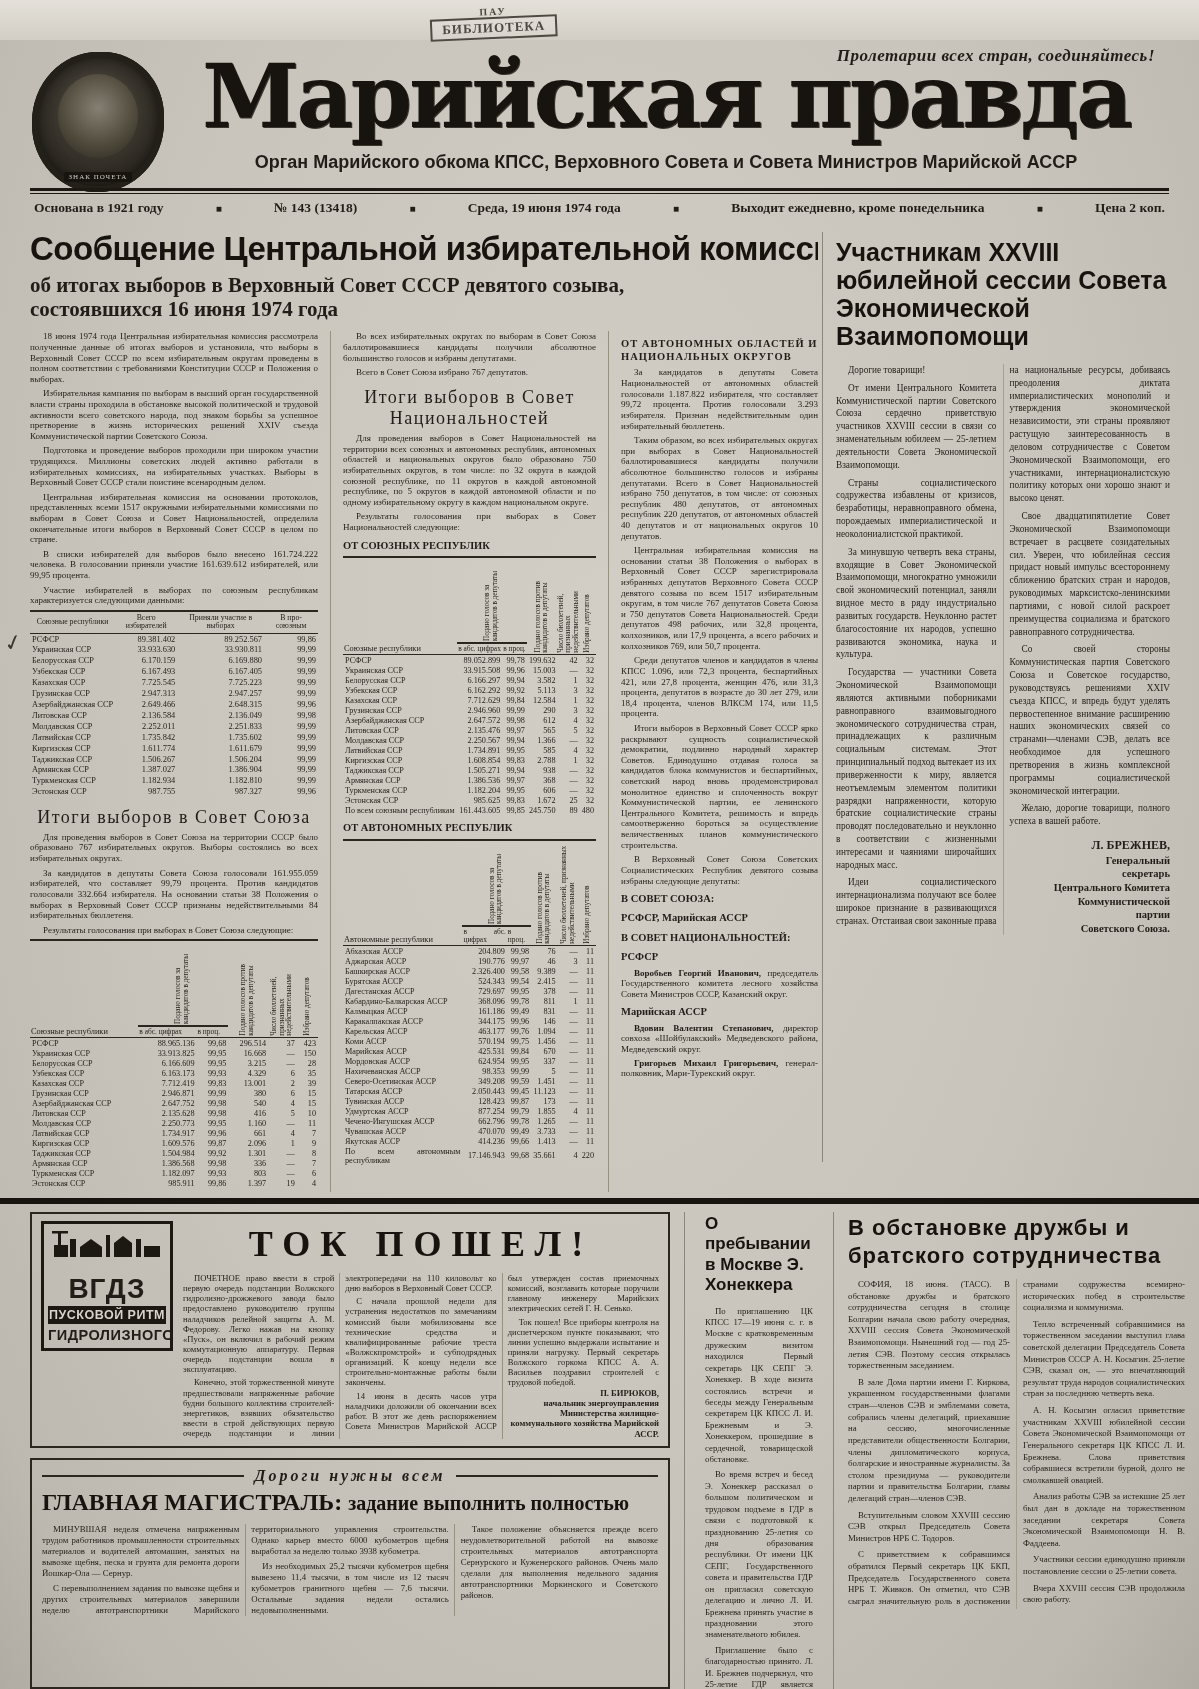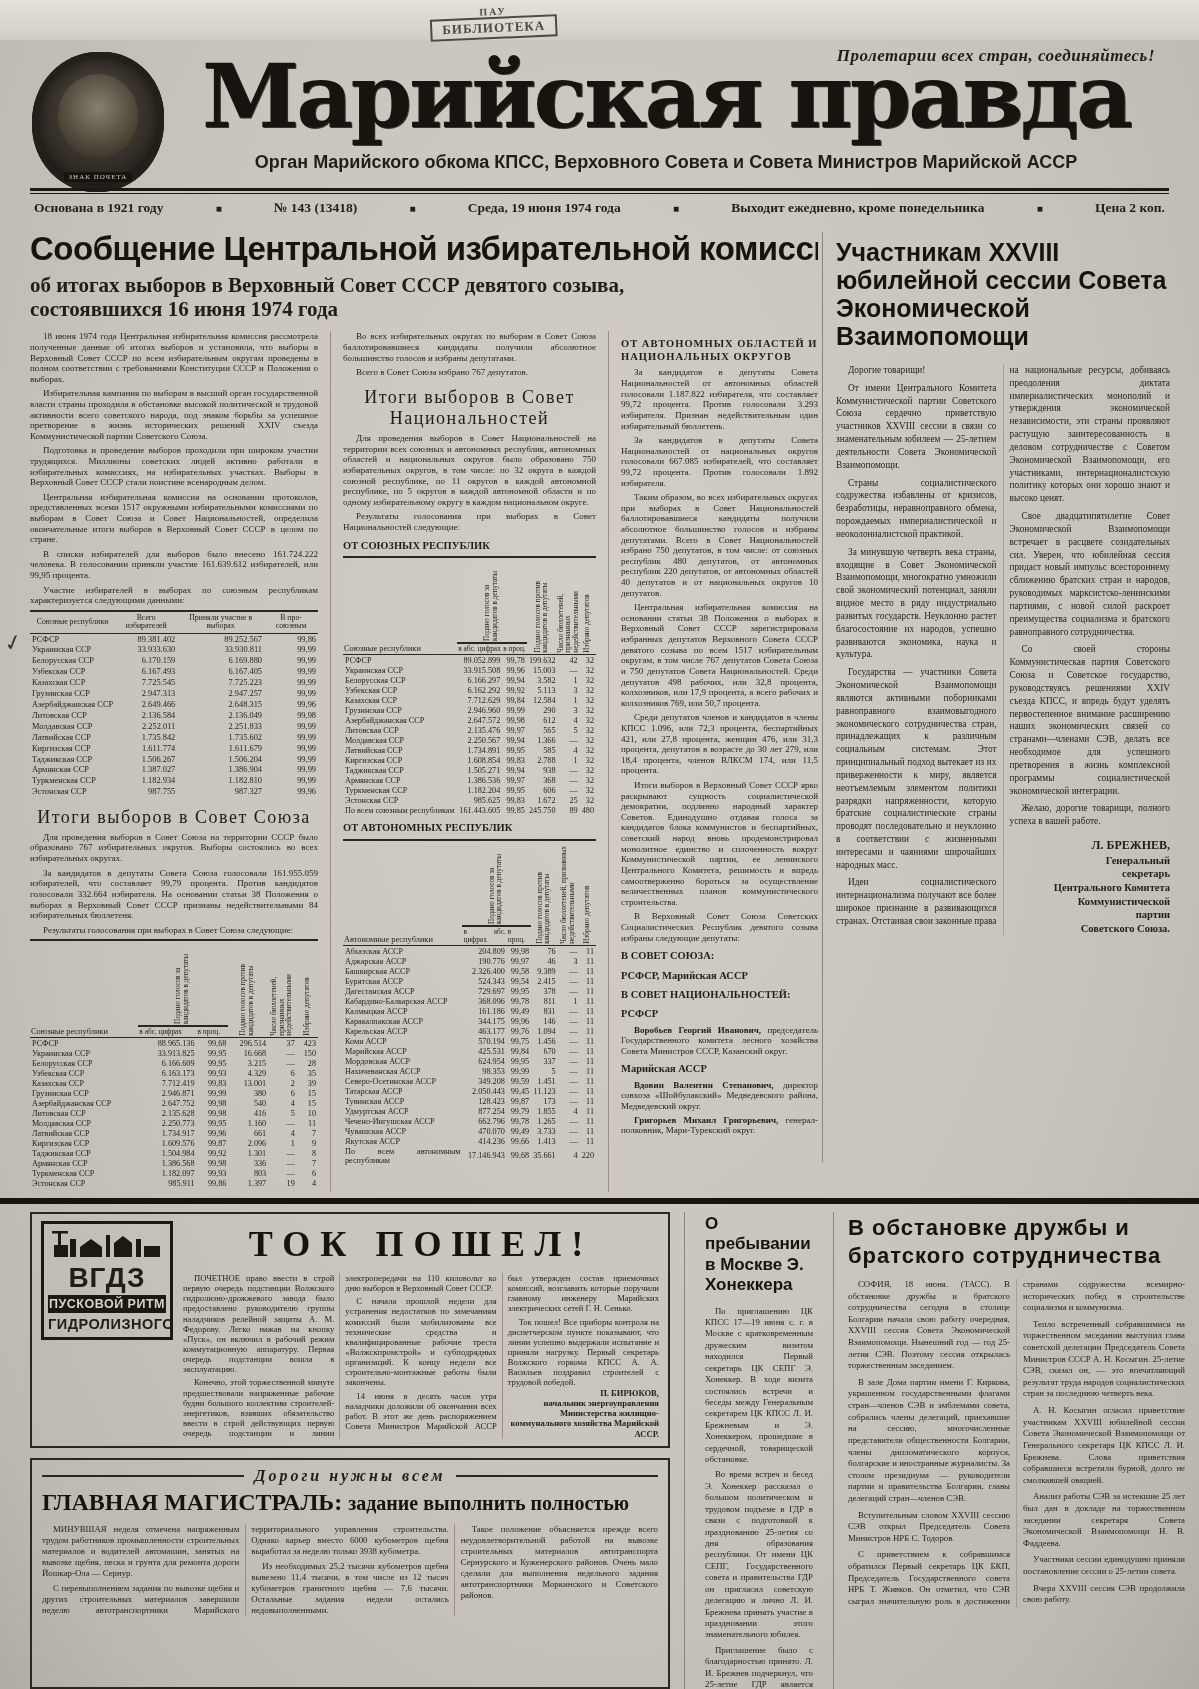--- a/index.html
+++ b/index.html
@@ -69,21 +69,21 @@
   .appeal-sig .nm { font-size:12px; }
 
   
   .bigbar { position:absolute; left:0; right:0; top:1198px; height:6px; background:#17140f; }
 
   
   .bottom { position:absolute; left:30px; right:14px; top:1212px; bottom:0; display:grid;
     grid-template-columns:640px 150px 1fr; grid-template-rows:236px 1fr; column-gap:14px; row-gap:10px; overflow:hidden; }
   .tok { grid-column:1; grid-row:1; border:2px solid #2a2721; padding:7px 9px; display:flex; gap:10px; overflow:hidden; }
   .tok-logo { width:132px; border:3px solid #1c1913; padding:5px 4px; text-align:center; align-self:flex-start; }
-  .tok-logo .abbr { font-family:"Liberation Sans", sans-serif; font-weight:bold; font-size:28px; letter-spacing:1px; line-height:1; margin-top:1px; }
+  .tok-logo .abbr { font-family:"Liberation Sans", sans-serif; font-weight:bold; font-size:28px; letter-spacing:1px; line-height:1; margin-top:12px; }
   .tok-logo .bar { background:#1c1913; color:#d8d4cb; font-family:"Liberation Sans", sans-serif; font-weight:bold; font-size:12.5px; padding:2px 0; margin:3px 0; letter-spacing:.5px; }
   .tok-logo .l3 { font-family:"Liberation Sans", sans-serif; font-weight:bold; font-size:14.5px; letter-spacing:.5px; }
   .tok-main { flex:1; overflow:hidden; }
   .tok-main h3 { text-align:center; font-size:36px; font-weight:bold; letter-spacing:10px; margin:2px 0 8px; color:#17140f; }
   .tok-cols { columns:3; column-gap:11px; column-rule:1px solid #96927f; font-size:8.6px; line-height:1.18; text-align:justify; }
   .tok-cols p { text-indent:11px; margin-bottom:3px; }
   .tok-sig { font-size:8.6px; text-align:right; font-weight:bold; line-height:1.2; }
   .tok-sig .nm { display:block; }
 
   .magistral { grid-column:1; grid-row:2; border:2px solid #2a2721; padding:7px 10px; overflow:hidden; }
@@ -823,21 +823,20 @@
               </tr>
             </tbody>
         </table>
       </div>
 
       <div class="ccol c3">
         <p class="sub-head sec-title2">ОТ АВТОНОМНЫХ ОБЛАСТЕЙ И НАЦИОНАЛЬНЫХ ОКРУГОВ</p>
         <div>
 
         <p>За кандидатов в депутаты Совета Национальностей от автономных областей голосовали 1.187.822 избирателя, что составляет 99,72 процента. Против голосовали 3.293 избирателя. Признан недействительным один избирательный бюллетень.</p>
-            <p>За кандидатов в депутаты Совета Национальностей от национальных округов голосовали 667.085 избирателей, что составляет 99,72 процента. Против голосовали 1.892 избирателя.</p>
             <p>Таким образом, во всех избирательных округах при выборах в Совет Национальностей баллотировавшиеся кандидаты получили абсолютное большинство голосов и избраны депутатами. Всего в Совет Национальностей избрано 750 депутатов, в том числе: от союзных республик 480 депутатов, от автономных республик 220 депутатов, от автономных областей 40 депутатов и от национальных округов 10 депутатов.</p>
             <p>Центральная избирательная комиссия на основании статьи 38 Положения о выборах в Верховный Совет СССР зарегистрировала избранных депутатов Верховного Совета СССР девятого созыва по всем 1517 избирательным округам, в том числе 767 депутатов Совета Союза и 750 депутатов Совета Национальностей. Среди депутатов 498 рабочих, или 32,8 процента, колхозников, или 17,9 процента, а всего рабочих и колхозников 769, или 50,7 процента.</p>
             <p>Среди депутатов членов и кандидатов в члены КПСС 1.096, или 72,3 процента, беспартийных 421, или 27,8 процента, женщин 476, или 31,3 процента, депутатов в возрасте до 30 лет 279, или 18,4 процента, членов ВЛКСМ 174, или 11,5 процента.</p>
             <p>Итоги выборов в Верховный Совет СССР ярко раскрывают сущность социалистической демократии, подлинно народный характер Советов. Единодушно отдавая голоса за кандидатов блока коммунистов и беспартийных, советский народ вновь продемонстрировал монолитное единство и сплоченность вокруг Коммунистической партии, ее ленинского Центрального Комитета, решимость и впредь самоотверженно бороться за осуществление величественных планов коммунистического строительства.</p>
             <p>В Верховный Совет Союза Советских Социалистических Республик девятого созыва избраны следующие депутаты:</p>
           </div>
 
         <p class="sub-head">В СОВЕТ СОЮЗА:</p>
         <p class="sub-head">РСФСР, Марийская АССР</p>
 

